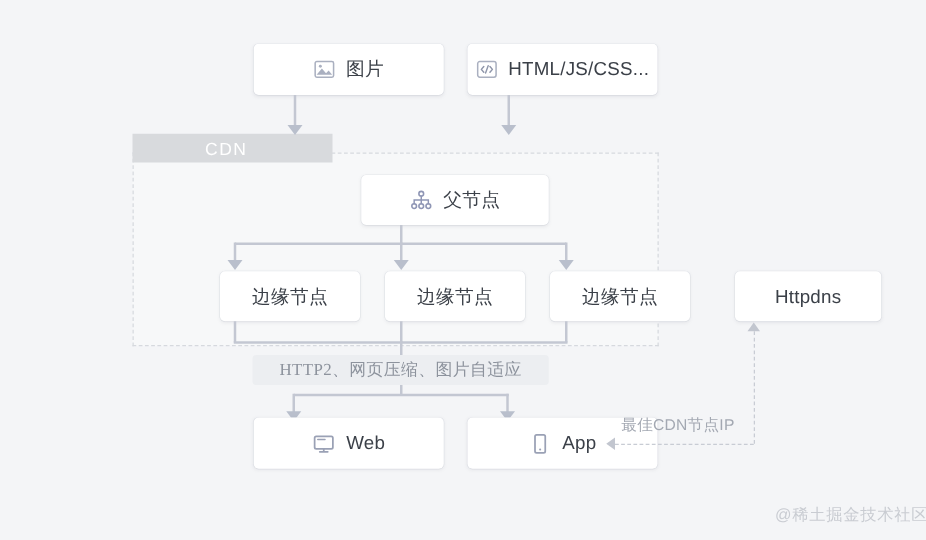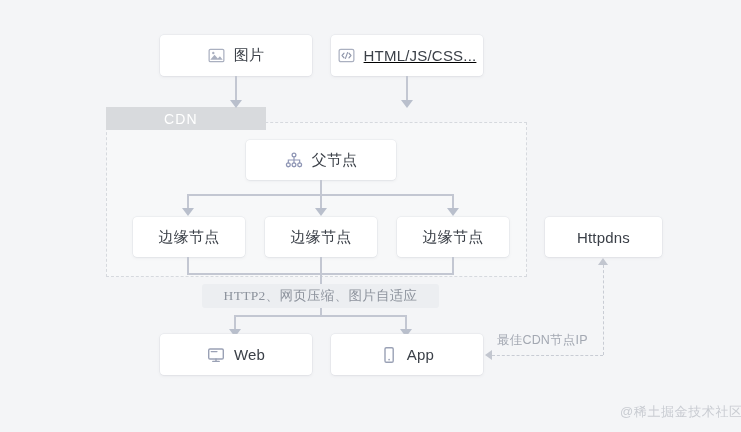--- a/index.html
+++ b/index.html
@@ -12,20 +12,21 @@
   #canvas{position:relative;width:741px;height:432px;}
 
   
   .box{
     position:absolute;
     background:#ffffff;
     border-radius:4px;
     box-shadow:0 1px 3px rgba(120,125,140,.13), 0 0 0 .5px rgba(200,205,215,.35);
     display:flex;align-items:center;justify-content:center;
     box-sizing:border-box;
+    margin-left:43px;
   }
   .box .lbl{
     font-size:15px;color:#3d4category;color:#3b4048;letter-spacing:.2px;white-space:nowrap;
   }
   .lbl{font-size:15px;color:#3b4048;white-space:nowrap;letter-spacing:.2px;}
   .ico{display:inline-flex;align-items:center;justify-content:center;margin-right:9px;}
 
   
   #cdn-region{
     position:absolute;
@@ -107,21 +108,21 @@
     <span class="ico">
       <svg width="17" height="17" viewBox="0 0 18 18">
         <rect x="1.2" y="2.4" width="15.6" height="13.2" rx="1.4" fill="none" stroke="#aab0c0" stroke-width="1.3"></rect>
         <circle cx="5.6" cy="6.4" r="1.25" fill="#aab0c0"></circle>
         <path d="M2.4 13.6 L6.9 8.3 L10.4 12.2 L12.6 9.9 L15.6 13.6 Z" fill="#aab0c0"></path>
       </svg>
     </span>
     <span class="lbl">图片</span>
   </div>
 
-  <div class="box" style="left:331px;top:35px;width:152px;height:41px;text-decoration:underline;">
+  <div class="box" style="left:331px;top:35px;width:152px;height:41px;">
     <span class="ico">
       <svg width="17" height="17" viewBox="0 0 18 18">
         <rect x="1.2" y="2.4" width="15.6" height="13.2" rx="1.8" fill="none" stroke="#aab0c0" stroke-width="1.3"></rect>
         <path d="M6.4 6.6 L4.3 9 L6.4 11.4" fill="none" stroke="#8f96aa" stroke-width="1.25" stroke-linecap="round" stroke-linejoin="round"></path>
         <path d="M11.6 6.6 L13.7 9 L11.6 11.4" fill="none" stroke="#8f96aa" stroke-width="1.25" stroke-linecap="round" stroke-linejoin="round"></path>
         <path d="M10.1 5.9 L7.9 12.1" fill="none" stroke="#8f96aa" stroke-width="1.2" stroke-linecap="round"></path>
       </svg>
     </span>
     <span class="lbl">HTML/JS/CSS...</span>
   </div>

